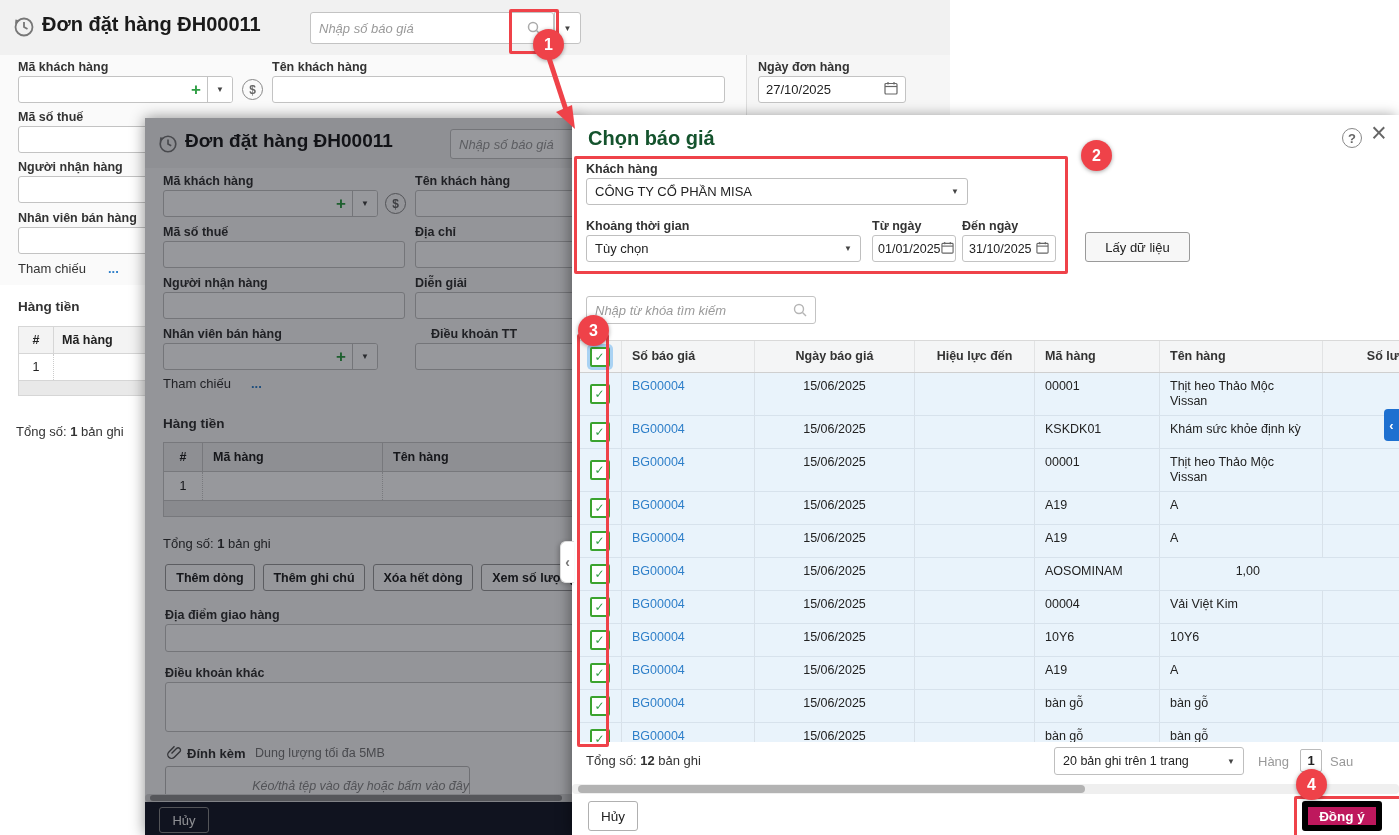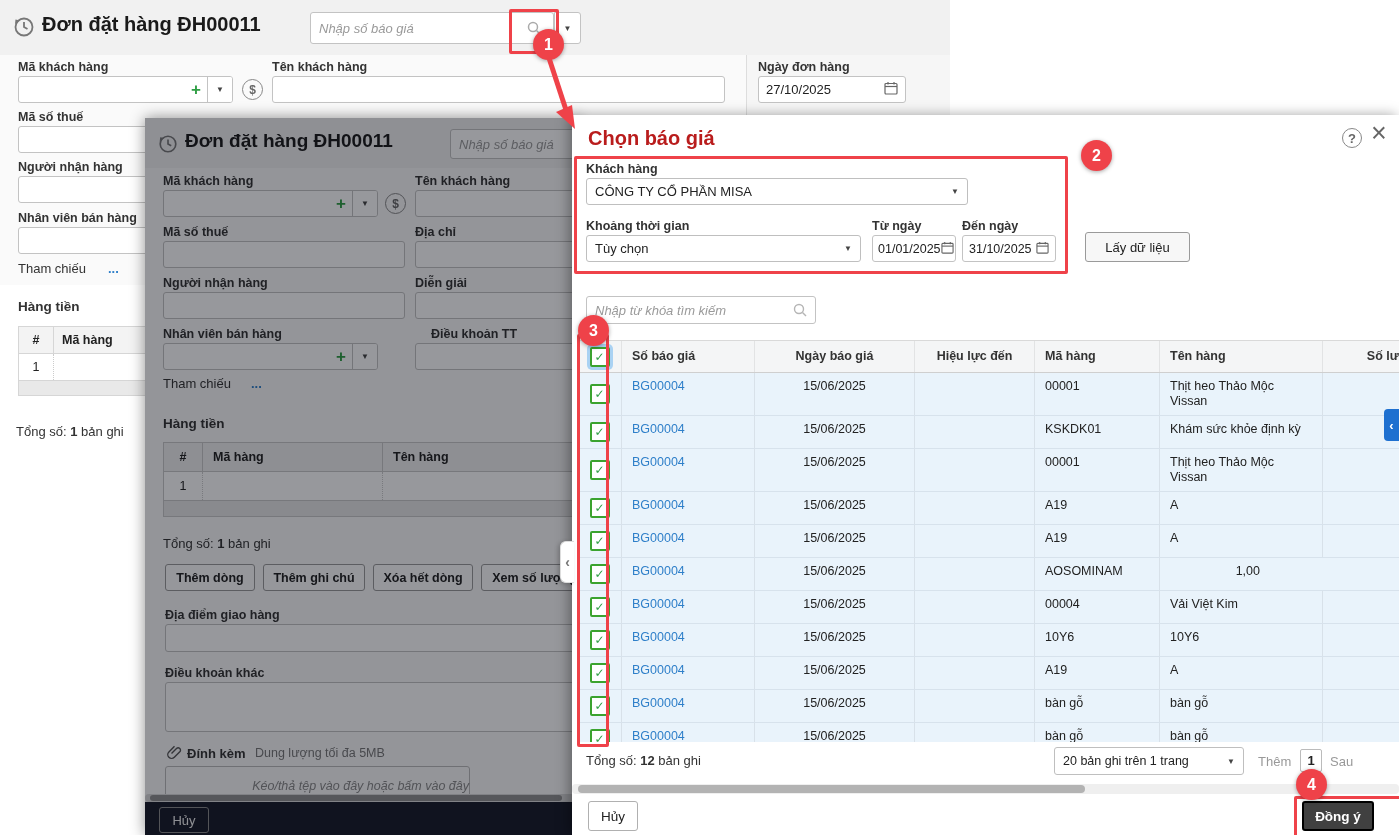--- a/index.html
+++ b/index.html
@@ -236,21 +236,21 @@
 
     <div class="abs" style="left:0;top:0;width:433px;height:717px;background:rgba(8,10,18,0.42);"></div>
   </div>
 
   <div class="abs" style="left:560px;top:541px;width:14px;height:42px;background:#fff;border:1px solid #ddd;border-right:none;border-radius:6px 0 0 6px;box-shadow:-2px 1px 4px rgba(0,0,0,.2);z-index:21;display:flex;align-items:center;justify-content:center;">
     <span style="color:#777;font-size:14px;font-weight:bold;">‹</span>
   </div>
 
   <div class="abs" style="left:572px;top:115px;width:827px;height:720px;background:#fff;box-shadow:-3px 0 12px rgba(0,0,0,.35);z-index:20;overflow:hidden;">
 
-    <div class="abs" style="left:16px;top:12px;font-size:20px;font-weight:bold;color:#b91c1c;">Chọn báo giá</div>
+    <div class="abs" style="left:16px;top:12px;font-size:20px;font-weight:bold;color:#14532d;">Chọn báo giá</div>
     <span class="abs circle-ico" style="left:770px;top:13px;width:20px;height:20px;font-size:13px;font-weight:bold;">?</span>
     <span class="abs" style="left:799px;top:3px;font-size:27px;color:#666;cursor:pointer;">×</span>
 
     <div class="lbl" style="left:14px;top:47px;">Khách hàng</div>
     <div class="selectbox" style="left:14px;top:63px;width:382px;">
       <span>CÔNG TY CỔ PHẦN MISA</span>
       <span class="caret">▼</span>
     </div>
 
     <div class="lbl" style="left:14px;top:104px;">Khoảng thời gian</div>
@@ -432,32 +432,32 @@
       <span style="color:#fff;font-size:13px;font-weight:bold;">‹</span>
     </div>
 
     <div class="abs" style="left:14px;top:638px;font-size:13px;color:#333;">
       <span>Tổng số:</span> <b>12</b> <span>bản ghi</span>
     </div>
     <div class="selectbox" style="left:482px;top:632px;width:190px;height:28px;">
       <span style="font-size:12.5px;">20 bản ghi trên 1 trang</span>
       <span class="caret">▼</span>
     </div>
-    <div class="abs muted" style="left:686px;top:639px;font-size:13px;cursor:pointer;">Thêm</div>
+    <div class="abs muted" style="left:686px;top:639px;font-size:13px;cursor:pointer;">Hàng</div>
     <div class="abs" style="left:728px;top:634px;width:22px;height:23px;border:1px solid #bbb;border-radius:2px;display:flex;align-items:center;justify-content:center;font-size:13px;font-weight:bold;">1</div>
     <div class="abs muted" style="left:758px;top:639px;font-size:13px;cursor:pointer;">Sau</div>
 
     <div class="scroll-track" style="left:0;top:669px;width:827px;height:10px;">
       <div class="scroll-thumb" style="left:6px;top:1px;width:507px;height:8px;"></div>
     </div>
 
     <div class="btn" style="left:16px;top:686px;width:50px;height:30px;font-weight:normal;font-size:13.5px;background:#fff;border-color:#b0b0b0;">
       <span>Hủy</span>
     </div>
-    <div class="btn" style="left:730px;top:686px;width:72px;height:30px;background:#404040;border:2px solid #000000;color:#fff;font-size:13.5px;">
+    <div class="btn" style="left:730px;top:686px;width:80px;height:30px;background:#be185d;border:6px solid #000000;color:#fff;font-size:13.5px;">
       <span>Đồng ý</span>
     </div>
   </div>
 
   <div class="arect" style="left:509px;top:9px;width:44px;height:39px;"></div>
   <div class="acirc" style="left:533px;top:29px;">1</div>
   <svg class="abs" style="left:0;top:0;width:1399px;height:835px;z-index:41;pointer-events:none;">
     <line x1="549" y1="58" x2="567" y2="113" stroke="#ef4249" stroke-width="5"></line>
     <polygon points="575,129 556,112 572,105" fill="#ef4249"></polygon>
   </svg>

